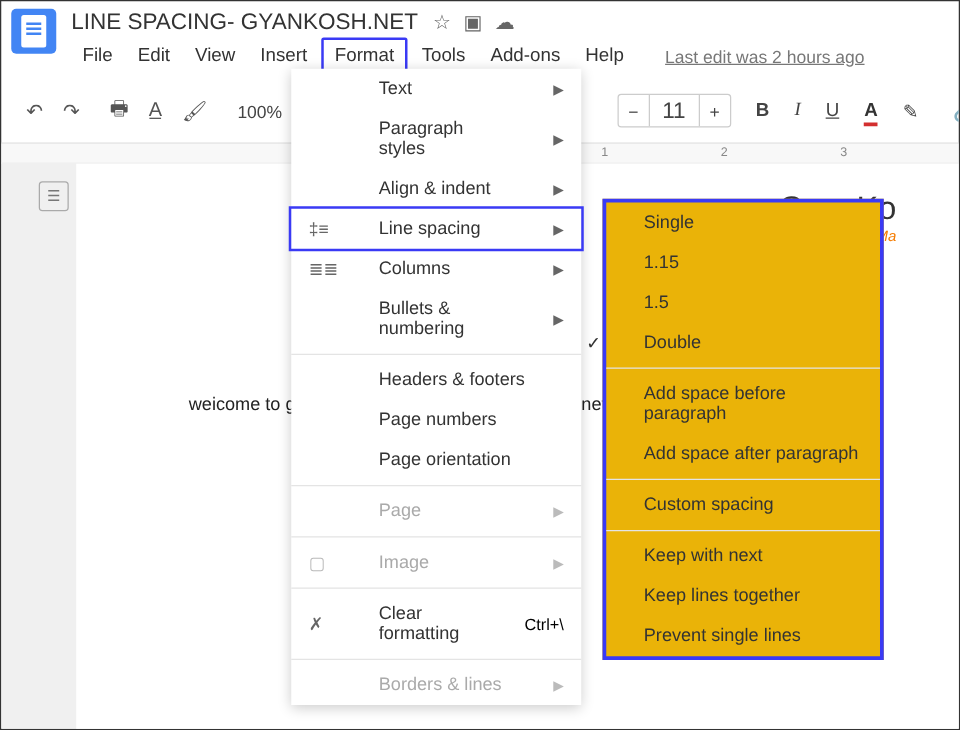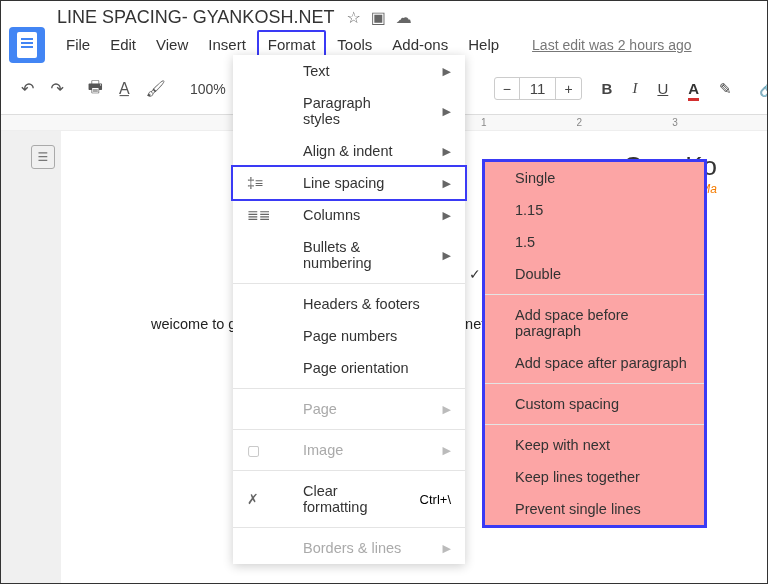--- a/index.html
+++ b/index.html
@@ -1,38 +1,38 @@
 <!DOCTYPE html>
 <html><head>
   <meta charset="utf-8">
   <style>
     * { margin: 0; padding: 0; box-sizing: border-box; font-family: Arial, sans-serif; }
     body { width: 768px; height: 584px; background: #fff; overflow: hidden; border: 1px solid #333; position: relative; }
     
-    .header { display: flex; align-items: flex-end; padding: 6px 8px 0; }
+    .header { display: flex; align-items: flex-start; padding: 6px 8px 0; }
     .docs-icon { width: 36px; height: 36px; background: #4285f4; border-radius: 4px; display: flex; align-items: center; justify-content: center; margin-right: 12px; }
     .docs-icon-inner { width: 20px; height: 26px; background: #fff; border-radius: 2px; position: relative; }
     .docs-icon-inner::before { content: ''; position: absolute; left: 4px; top: 6px; width: 12px; height: 2px; background: #4285f4; box-shadow: 0 4px 0 #4285f4, 0 8px 0 #4285f4; }
     
     .title-row { display: flex; align-items: center; gap: 12px; }
     .doc-title { font-size: 18px; color: #333; }
     .title-icons { display: flex; gap: 10px; color: #666; font-size: 16px; }
     
     .menubar { display: flex; gap: 2px; padding: 2px 54px 4px; font-size: 15px; color: #333; align-items: center; }
     .menu-item { padding: 4px 9px; cursor: pointer; border-radius: 2px; }
     .menu-item.highlighted { border: 2px solid #3a3af5; }
     .last-edit { margin-left: 22px; color: #777; text-decoration: underline; font-size: 14px; }
     
     .toolbar { display: flex; align-items: center; padding: 8px 14px; border-bottom: 1px solid #ddd; gap: 4px; font-size: 14px; color: #444; }
     .tb-btn { padding: 4px 6px; cursor: pointer; font-size: 16px; color: #555; }
     .tb-sep { width: 1px; height: 20px; background: #ddd; margin: 0 2px; }
     .zoom { display: flex; align-items: center; gap: 20px; font-size: 14px; padding: 0 6px; }
     .font-size-group { display: flex; align-items: center; border: 1px solid #ccc; border-radius: 3px; margin-left: 220px; }
     .font-size-btn { padding: 2px 8px; cursor: pointer; font-size: 14px; }
-    .font-size-val { padding: 2px 10px; border-left: 1px solid #ccc; border-right: 1px solid #ccc; font-size: 15px; }
+    .font-size-val { padding: 2px 10px; border-left: 1px solid #ccc; border-right: 1px solid #ccc; font-size: 18px; }
     .text-style { padding: 4px 8px; cursor: pointer; font-size: 15px; }
     .bold { font-weight: bold; }
     .italic { font-style: italic; font-family: serif; }
     .underline { text-decoration: underline; }
     .color-a { color: #333; border-bottom: 3px solid #d32f2f; padding-bottom: 1px; font-weight: bold;}
     
     .ruler { height: 16px; background: #f8f8f8; border-bottom: 1px solid #eee; position: relative; font-size: 10px; color: #888; padding-left: 480px; display: flex; gap: 90px; align-items: center; }
     
     .doc-area { position: relative; background: #f0f0f0; height: 480px; padding: 10px 16px; }
     .outline-icon { position: absolute; left: 30px; top: 14px; width: 24px; height: 24px; border: 1px solid #aaa; border-radius: 3px; display: flex; align-items: center; justify-content: center; font-size: 12px; color: #777; }
@@ -49,21 +49,21 @@
     .dd-item.disabled { color: #aaa; }
     .dd-icon { width: 24px; font-size: 14px; color: #666; }
     .dd-item.disabled .dd-icon { color: #bbb; }
     .dd-label { flex: 1; }
     .dd-arrow { font-size: 11px; color: #666; }
     .dd-item.disabled .dd-arrow { color: #bbb; }
     .dd-shortcut { color: #000000; font-size: 13px; }
     .dd-sep { height: 1px; background: #e4e4e4; margin: 4px 0; }
     .dd-highlighted { border: 2px solid #3a3af5; margin: -2px; position: relative; z-index: 1; }
     
-    .submenu { position: absolute; left: 481px; top: 158px; width: 225px; background: #fca5a5; border: 3px solid #3a3af5; z-index: 11; font-size: 14.5px; color: #333; }
+    .submenu { position: absolute; left: 481px; top: 158px; width: 225px; background: #eab308; border: 3px solid #3a3af5; z-index: 11; font-size: 14.5px; color: #333; }
     .sm-item { padding: 8px 14px 8px 30px; cursor: pointer; position: relative; }
     .sm-sep { height: 1px; background: #e4e4e4; margin: 4px 0; }
     .sm-check-outside { position: absolute; left: -16px; top: 8px; color: #333; font-size: 14px; }
   </style>
 </head>
 <body>
 
 <div class="header">
   <div class="docs-icon">
       <div class="docs-icon-inner"></div>

